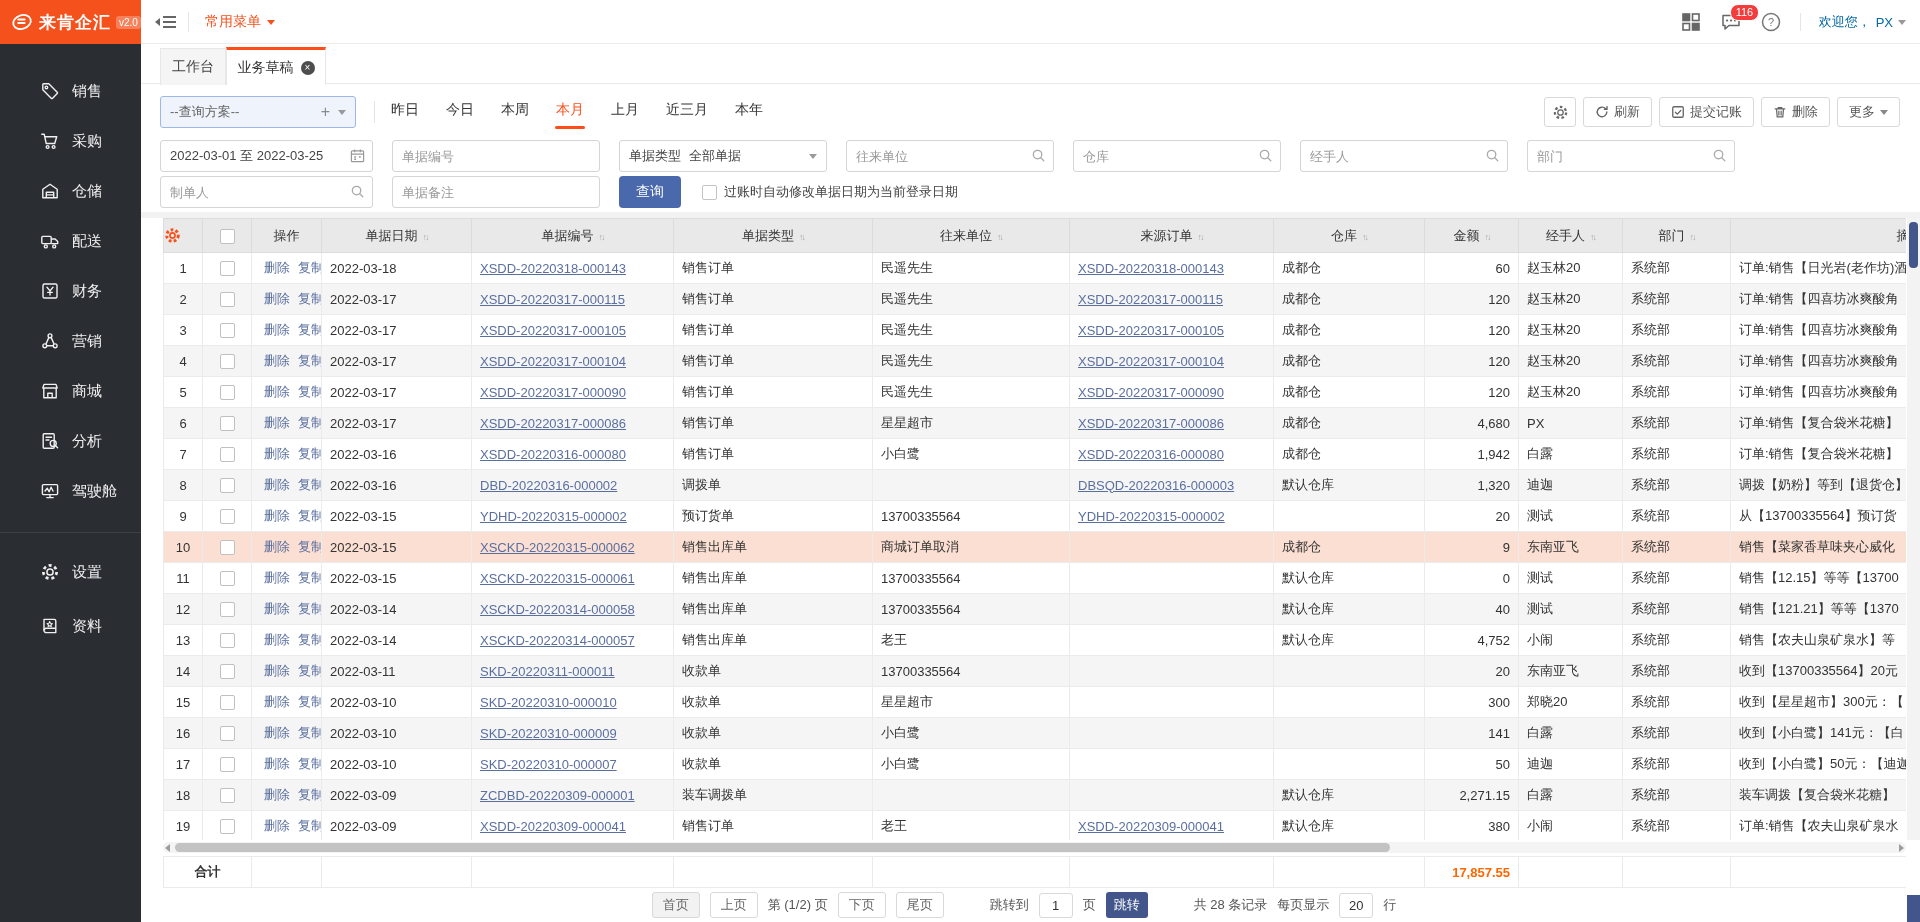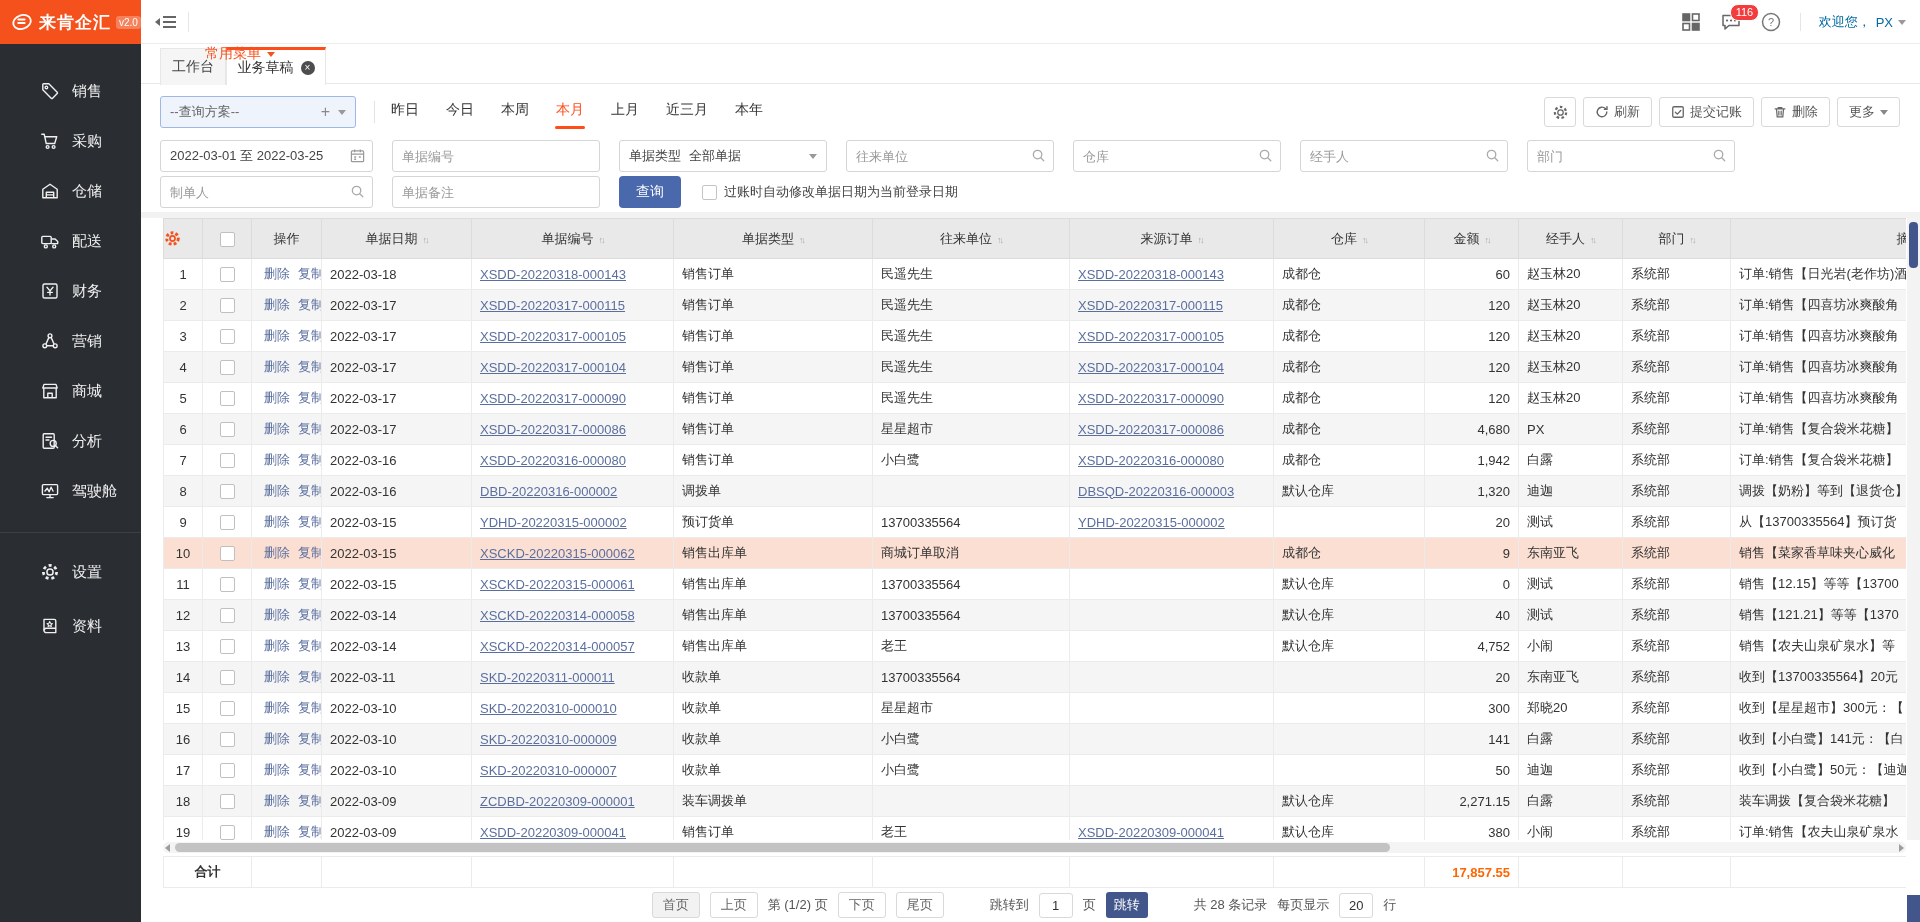--- a/index.html
+++ b/index.html
@@ -12,21 +12,21 @@
   .logo { position:absolute; left:0; top:0; width:141px; height:44px; background:#f4511c; display:flex; align-items:center; gap:5px; padding-left:10px; color:#fff; }
   .logo-name { font-size:17px; font-weight:bold; letter-spacing:1px; }
   .logo-ver { font-size:10px; background:rgba(255,255,255,.28); border-radius:3px; padding:1px 3px; }
   .collapse { position:absolute; left:155px; top:13px; width:22px; height:18px; cursor:pointer; }
   .collapse .tri { position:absolute; left:0; top:5px; width:0; height:0; border-top:4px solid transparent; border-bottom:4px solid transparent; border-right:5px solid #666; }
   .collapse .bars, .collapse .bars::before, .collapse .bars::after { position:absolute; left:8px; width:13px; height:2px; background:#666; content:""; }
   .collapse .bars { top:3px; }
   .collapse .bars::before { content:""; left:0; top:5px; }
   .collapse .bars::after { content:""; left:0; top:10px; }
   .topbar-sep { position:absolute; left:188px; top:12px; width:1px; height:20px; background:#e5e5e5; }
-  .menu-link { position:absolute; left:205px; top:0; height:44px; display:flex; align-items:center; gap:6px; color:#f4511c; font-size:14px; cursor:pointer;margin-top:32px; }
+  .menu-link { position:absolute; left:205px; top:0; height:44px; display:flex; align-items:center; gap:6px; color:#f4511c; font-size:14px; cursor:pointer; }
   .caret { width:0; height:0; border-left:4px solid transparent; border-right:4px solid transparent; border-top:5px solid #f4511c; display:inline-block; }
   .topbar-right { position:absolute; right:14px; top:0; height:44px; display:flex; align-items:center; gap:18px; color:#666; }
   .icn svg { display:block; }
   .tb-ic { position:relative; width:22px; height:22px; cursor:pointer; }
   .badge { position:absolute; top:-7px; left:10px; background:#f33d3d; color:#fff; font-size:11px; line-height:15px; border-radius:8px; padding:0 5px; border:1px solid #fff; }
   .welcome { font-size:13px; color:#0369a1; display:flex; align-items:center; gap:5px; }
   .welcome .caret { border-top-color:#999; }
   .tr-sep { width:1px; height:18px; background:#e5e5e5; }
 
   
@@ -70,21 +70,21 @@
   .sel-type { width:208px; height:32px; border:1px solid #d5d5d5; border-radius:3px; display:flex; align-items:center; gap:8px; padding:0 9px; font-size:13px; color:#444; cursor:pointer; }
   .sel-type .caret { margin-left:auto; border-top-color:#999; }
   .btn-search { width:62px; height:32px; background:#4a68ac; color:#fff; border:none; border-radius:4px; font-size:14px; cursor:pointer; font-family:inherit; }
   .chk { display:flex; align-items:center; gap:7px; font-size:13px; color:#444; margin-left:2px; }
   .chk input { width:15px; height:15px; accent-color:#fff; border:1px solid #c4c4c4; appearance:none; background:#fff; border-radius:2px; cursor:pointer; }
 
   
   .gap { position:absolute; left:141px; top:212px; right:0; height:6px; background:#f2f2f2; }
   .table-wrap { position:absolute; left:163px; top:218px; width:1743px; height:622px; overflow:hidden; }
   table.grid { border-collapse:collapse; table-layout:fixed; width:1925px; font-size:13px; color:#333; }
-  table.grid th { height:40px; background:#e9e9e9; font-weight:400; color:#333; border:1px solid #dcdcdc; border-top:1px solid #dcdcdc; text-align:center; white-space:nowrap; overflow:hidden; }
+  table.grid th { height:34px; background:#e9e9e9; font-weight:400; color:#333; border:1px solid #dcdcdc; border-top:1px solid #dcdcdc; text-align:center; white-space:nowrap; overflow:hidden; }
   table.grid td { height:31px; border:1px solid #ebebeb; padding:0 8px; white-space:nowrap; overflow:hidden; background:#fff; }
   table.grid tr.even td { background:#f5f5f5; }
   table.grid tr.hl td { background:#fbdfd2; }
   td.c { text-align:center; padding:0; }
   td.r { text-align:right; }
   a.lnk { color:#5b6f9f; text-decoration:underline; cursor:pointer; }
   a.act { color:#5b6f9f; text-decoration:none; cursor:pointer; margin:0 4px; }
   .sort { font-size:9px; color:#a9a9a9; letter-spacing:-2px; margin-left:5px; }
   .rowcb, .hdcb { width:15px; height:15px; appearance:none; border:1px solid #c0c0c0; border-radius:2px; background:#fff; vertical-align:middle; cursor:pointer; }
 

